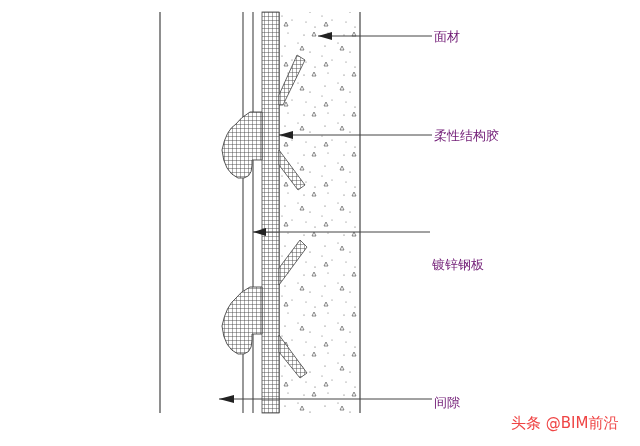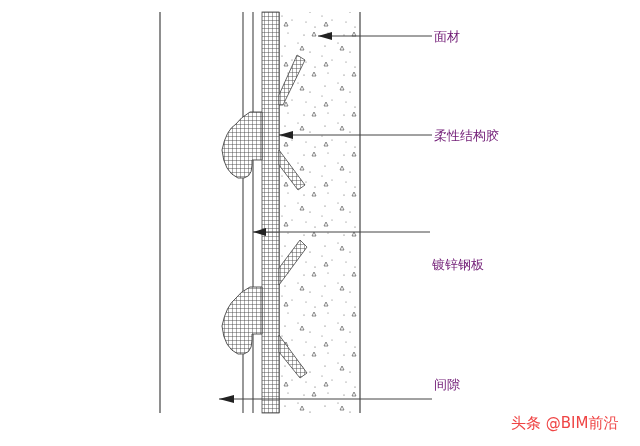--- a/index.html
+++ b/index.html
@@ -73,15 +73,15 @@
   </g>
   <g>
     <line x1="219" y1="399" x2="432" y2="399" stroke="#444" stroke-width="1"></line>
     <polygon points="219,399 234,395 234,403" fill="#222"></polygon>
   </g>
 </svg>
 
 <div class="label" style="left:434px; top:30px;">面材</div>
 <div class="label" style="left:434px; top:129px;">柔性结构胶</div>
 <div class="label" style="left:432px; top:220px;margin-top:38px;">镀锌钢板</div>
-<div class="label" style="left:434px; top:378px;">间隙</div>
+<div class="label" style="left:434px; top:396px;">间隙</div>
 
 <div class="watermark">头条 @BIM前沿</div>
 
 </body></html>

